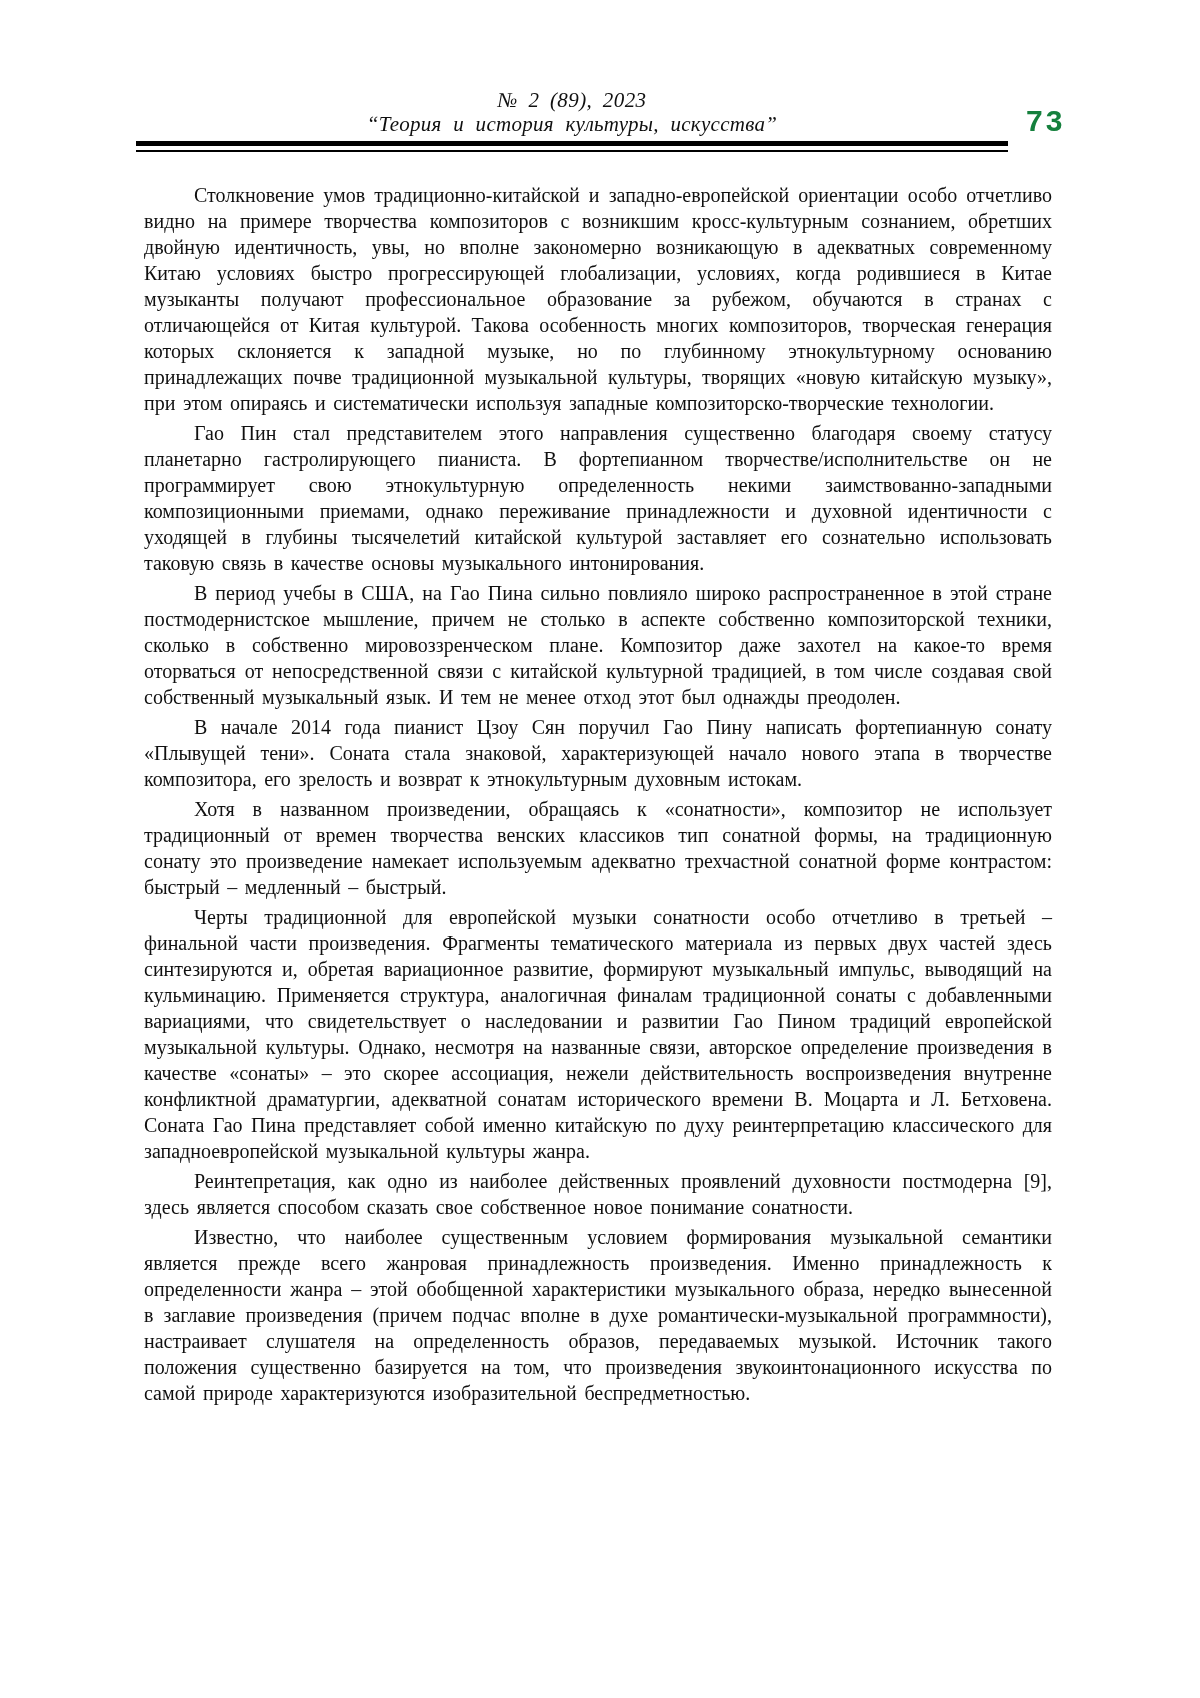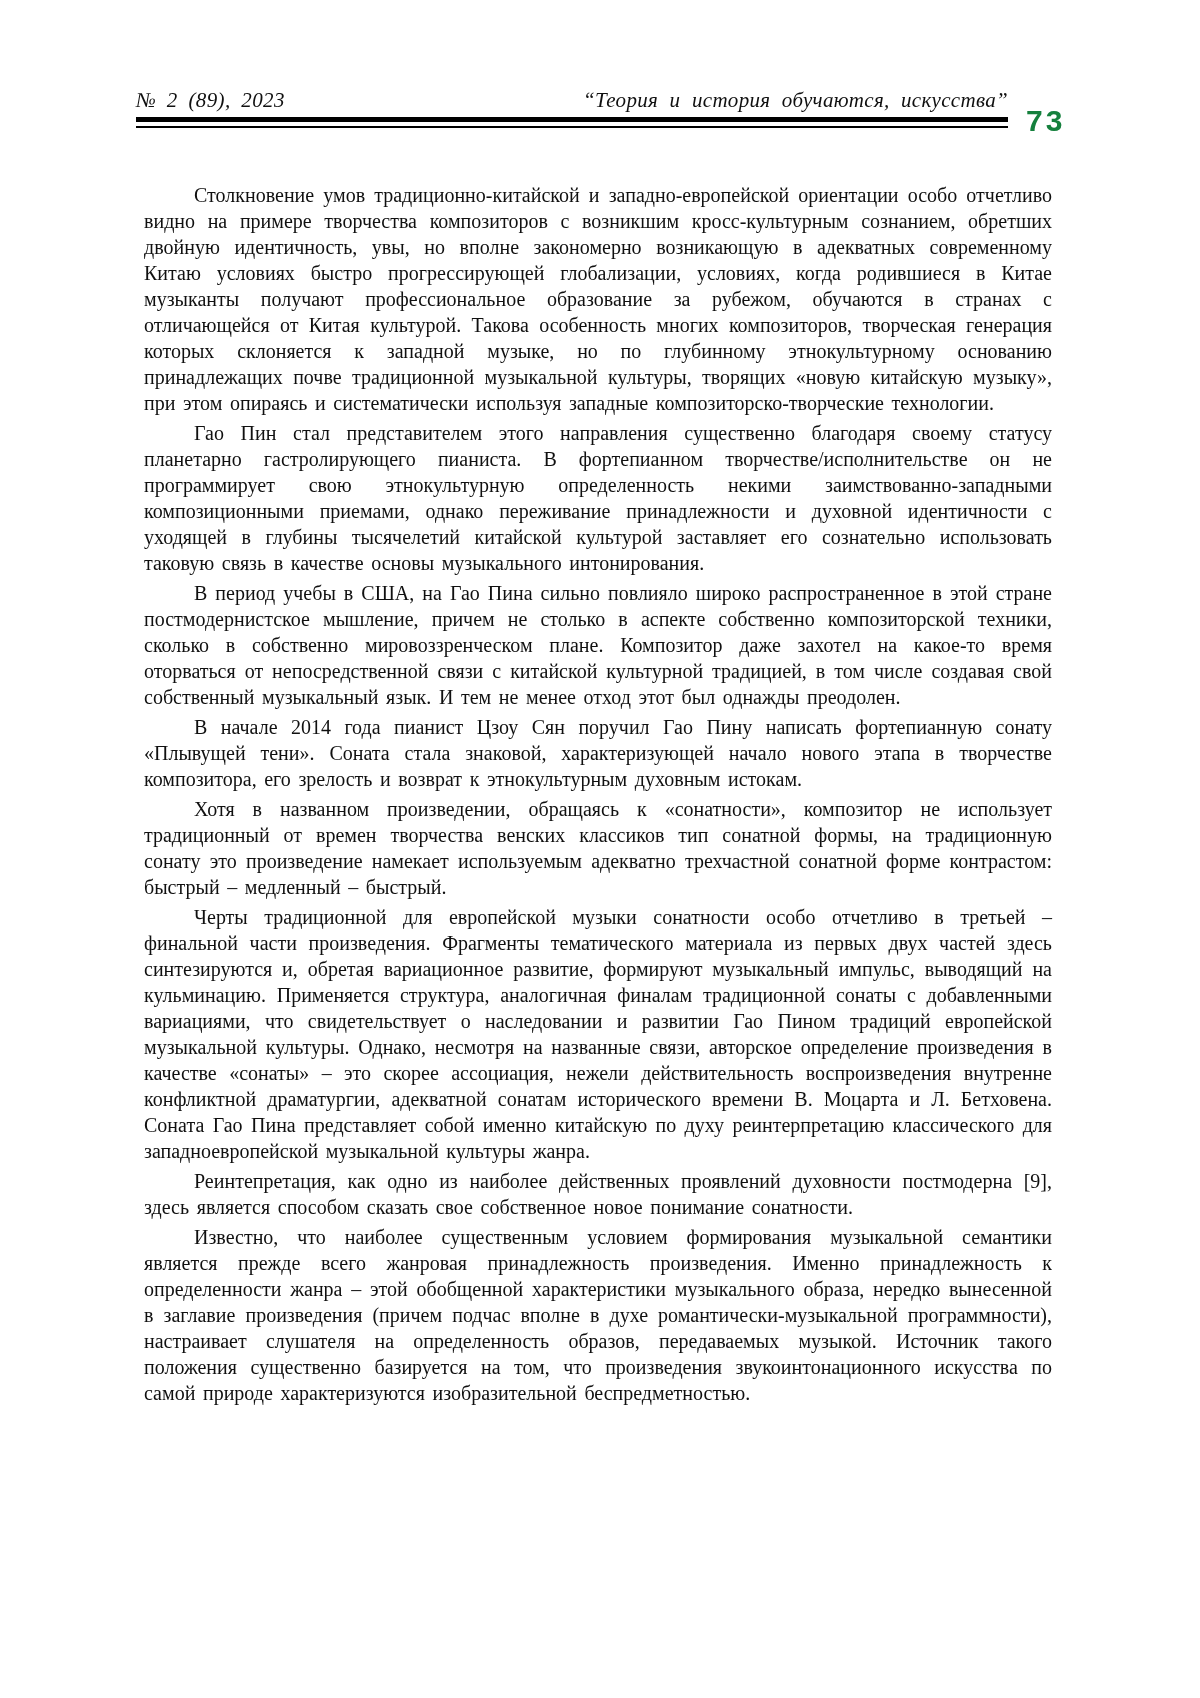--- a/index.html
+++ b/index.html
@@ -22,20 +22,21 @@
     width: 872px;
   }
   .header-row {
     display: flex;
     justify-content: space-between;
     align-items: center;
     font-style: italic;
     font-size: 21px;
     line-height: 24px;
     white-space: nowrap;
+    flex-direction: column;
   }
   .issue   { word-spacing: 5px; letter-spacing: 0.4px; }
   .journal { word-spacing: 6px; letter-spacing: 0.3px; }
   .rule {
     margin-top: 5px;
     height: 4px;
     border-top: 5px solid #000;
     border-bottom: 2px solid #000;
   }
   .page-number {
@@ -63,21 +64,21 @@
   }
 </style>
 </head>
 <body>
 
 <div class="page">
 
   <div class="header">
     <div class="header-row">
       <span class="issue">№ 2 (89), 2023</span>
-      <span class="journal">“Теория и история обучаются, искусства”</span>
+      <span class="journal">“Теория и история культуры, искусства”</span>
     </div>
     <div class="rule"></div>
   </div>
 
   <div class="page-number">73</div>
 
   <div class="body-col">
     <p>Столкновение умов традиционно-китайской и западно-европейской ориентации особо отчетливо видно на примере творчества композиторов с возникшим кросс-культурным сознанием, обретших двойную идентичность, увы, но вполне закономерно возникающую в адекватных современному Китаю условиях быстро прогрессирующей глобализации, условиях, когда родившиеся в Китае музыканты получают профессиональное образование за рубежом, обучаются в странах с отличающейся от Китая культурой. Такова особенность многих композиторов, творческая генерация которых склоняется к западной музыке, но по глубинному этнокультурному основанию принадлежащих почве традиционной музыкальной культуры, творящих «новую китайскую музыку», при этом опираясь и систематически используя западные композиторско-творческие технологии.</p>
     <p>Гао Пин стал представителем этого направления существенно благодаря своему статусу планетарно гастролирующего пианиста. В фортепианном творчестве/исполнительстве он не программирует свою этнокультурную определенность некими заимствованно-западными композиционными приемами, однако переживание принадлежности и духовной идентичности с уходящей в глубины тысячелетий китайской культурой заставляет его сознательно использовать таковую связь в качестве основы музыкального интонирования.</p>
     <p>В период учебы в США, на Гао Пина сильно повлияло широко распространенное в этой стране постмодернистское мышление, причем не столько в аспекте собственно композиторской техники, сколько в собственно мировоззренческом плане. Композитор даже захотел на какое-то время оторваться от непосредственной связи с китайской культурной традицией, в том числе создавая свой собственный музыкальный язык. И тем не менее отход этот был однажды преодолен.</p>

